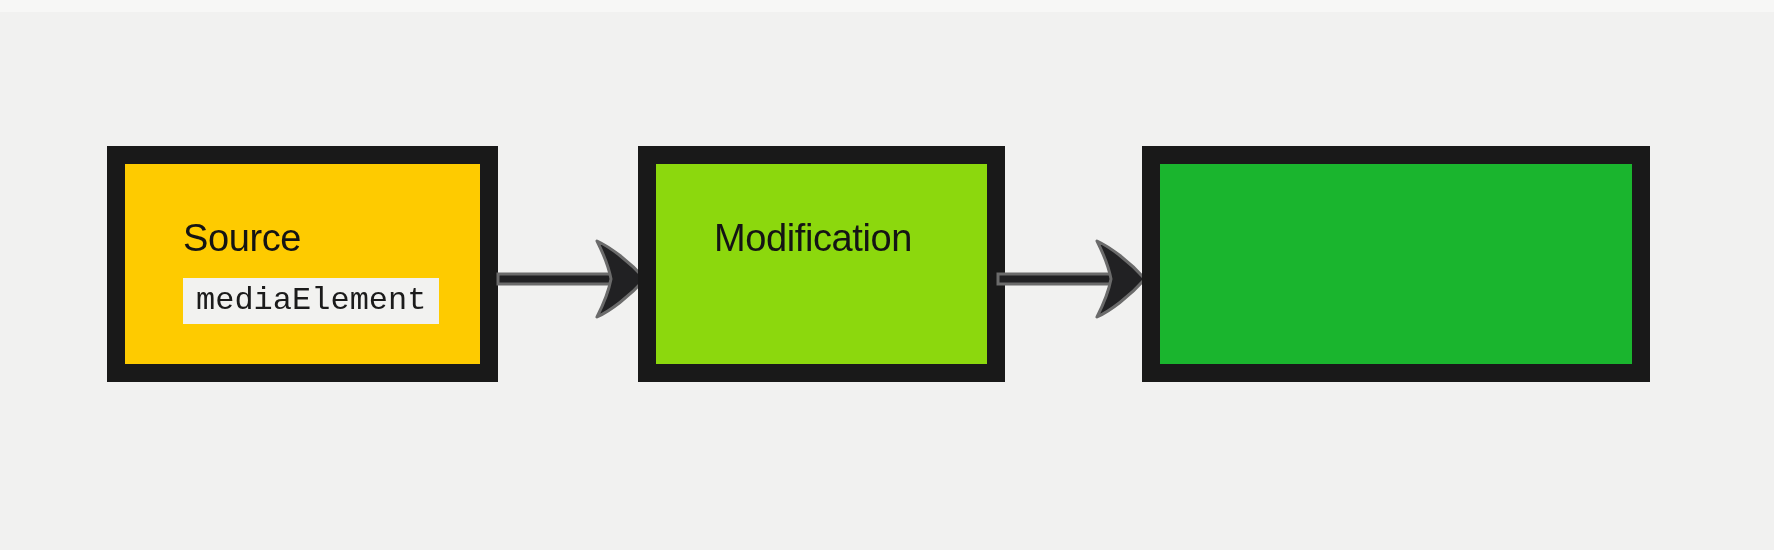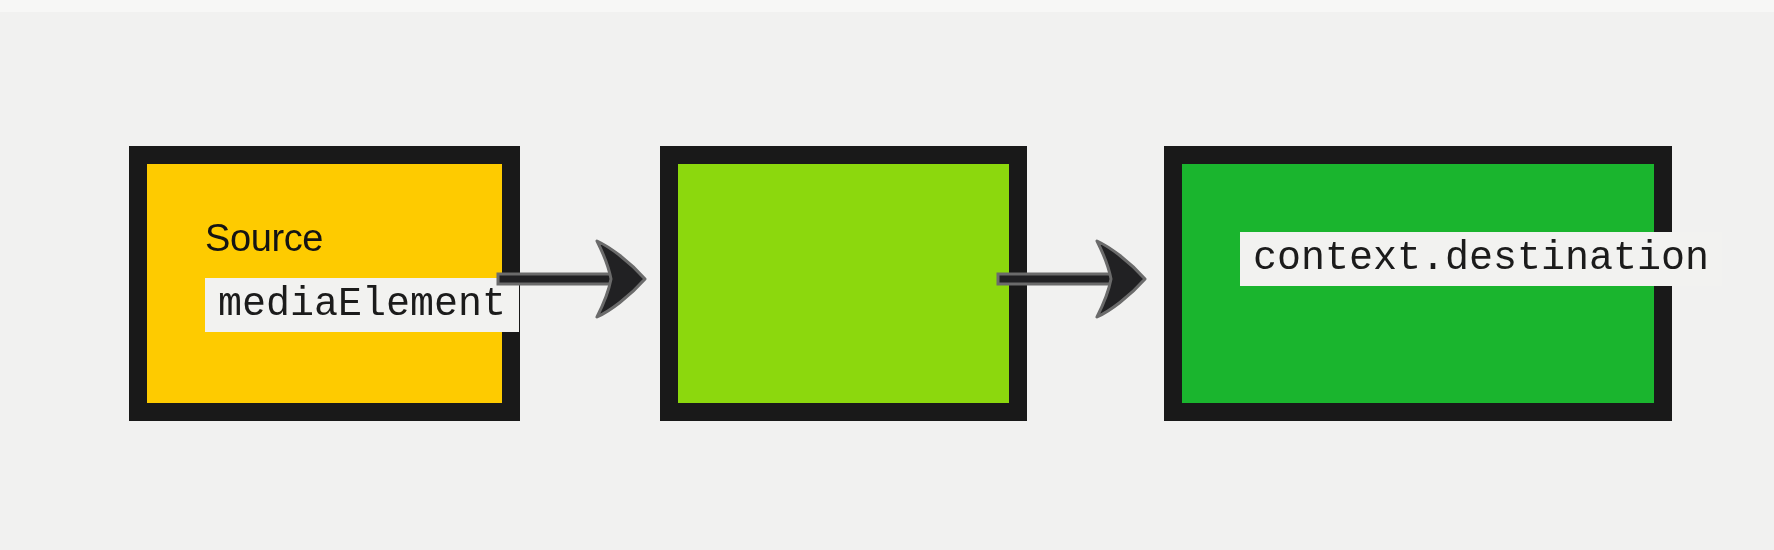--- a/index.html
+++ b/index.html
@@ -18,24 +18,23 @@
   .top-edge {
     position: absolute;
     left: 0; top: 0;
     width: 100%;
     height: 12px;
     background: var(--top-edge, #F7F7F6);
   }
   .node {
     position: absolute;
     top: 146px;
-    height: 275px;
+    height: 236px;
     box-sizing: border-box;
     border: 18px solid var(--box-border, #191919);
-    margin-left: 22px;
   }
   .node-source      { left: 107px;  width: 391px; background: var(--source-fill, #FECB00); }
   .node-modification{ left: 638px;  width: 367px; background: var(--modification-fill, #8CD80D); }
   .node-destination { left: 1142px; width: 508px; background: var(--destination-fill, #1AB52E); }
   .node-content {
     padding: 52px 0 0 58px;
     white-space: nowrap;
   }
   .node-label {
     font-size: 38px;
@@ -44,21 +43,21 @@
     font-weight: 400;
     color: var(--label-text, #141414);
   }
   .node-code {
     display: inline-block;
     margin-top: 16px;
     padding: 7px 13px;
     background: var(--code-chip-background, #F2F2F0);
     color: var(--code-text, #1B1B1B);
     font-family: "Liberation Mono", "DejaVu Sans Mono", monospace;
-    font-size: 40px;
+    font-size: 32px;
     line-height: 1;
   }
   .arrow {
     position: absolute;
     top: 239px;
     width: 152px;
     height: 80px;
     overflow: visible;
   }
   .arrow-1 { left: 496px; }
@@ -94,32 +93,32 @@
     <path class="arrow-head" d="M 149 40
              C 133 22, 114 8, 101 2
              C 108 16, 113 29, 115 40
              C 113 51, 108 64, 101 78
              C 114 72, 133 58, 149 40
              Z"></path>
   </svg>
 
   <div class="node node-modification">
     <div class="node-content">
+      <div class="node-label">Modification</div>
     </div>
   </div>
 
   <svg class="arrow arrow-2" viewBox="0 0 152 80" aria-hidden="true">
     <rect class="arrow-shaft" x="2" y="35" width="114" height="10"></rect>
     <path class="arrow-head" d="M 149 40
              C 133 22, 114 8, 101 2
              C 108 16, 113 29, 115 40
              C 113 51, 108 64, 101 78
              C 114 72, 133 58, 149 40
              Z"></path>
   </svg>
 
   <div class="node node-destination">
     <div class="node-content">
-      <code class="node-code">context.destination</code>
     </div>
   </div>
 
 </div>
 
 </body></html>

